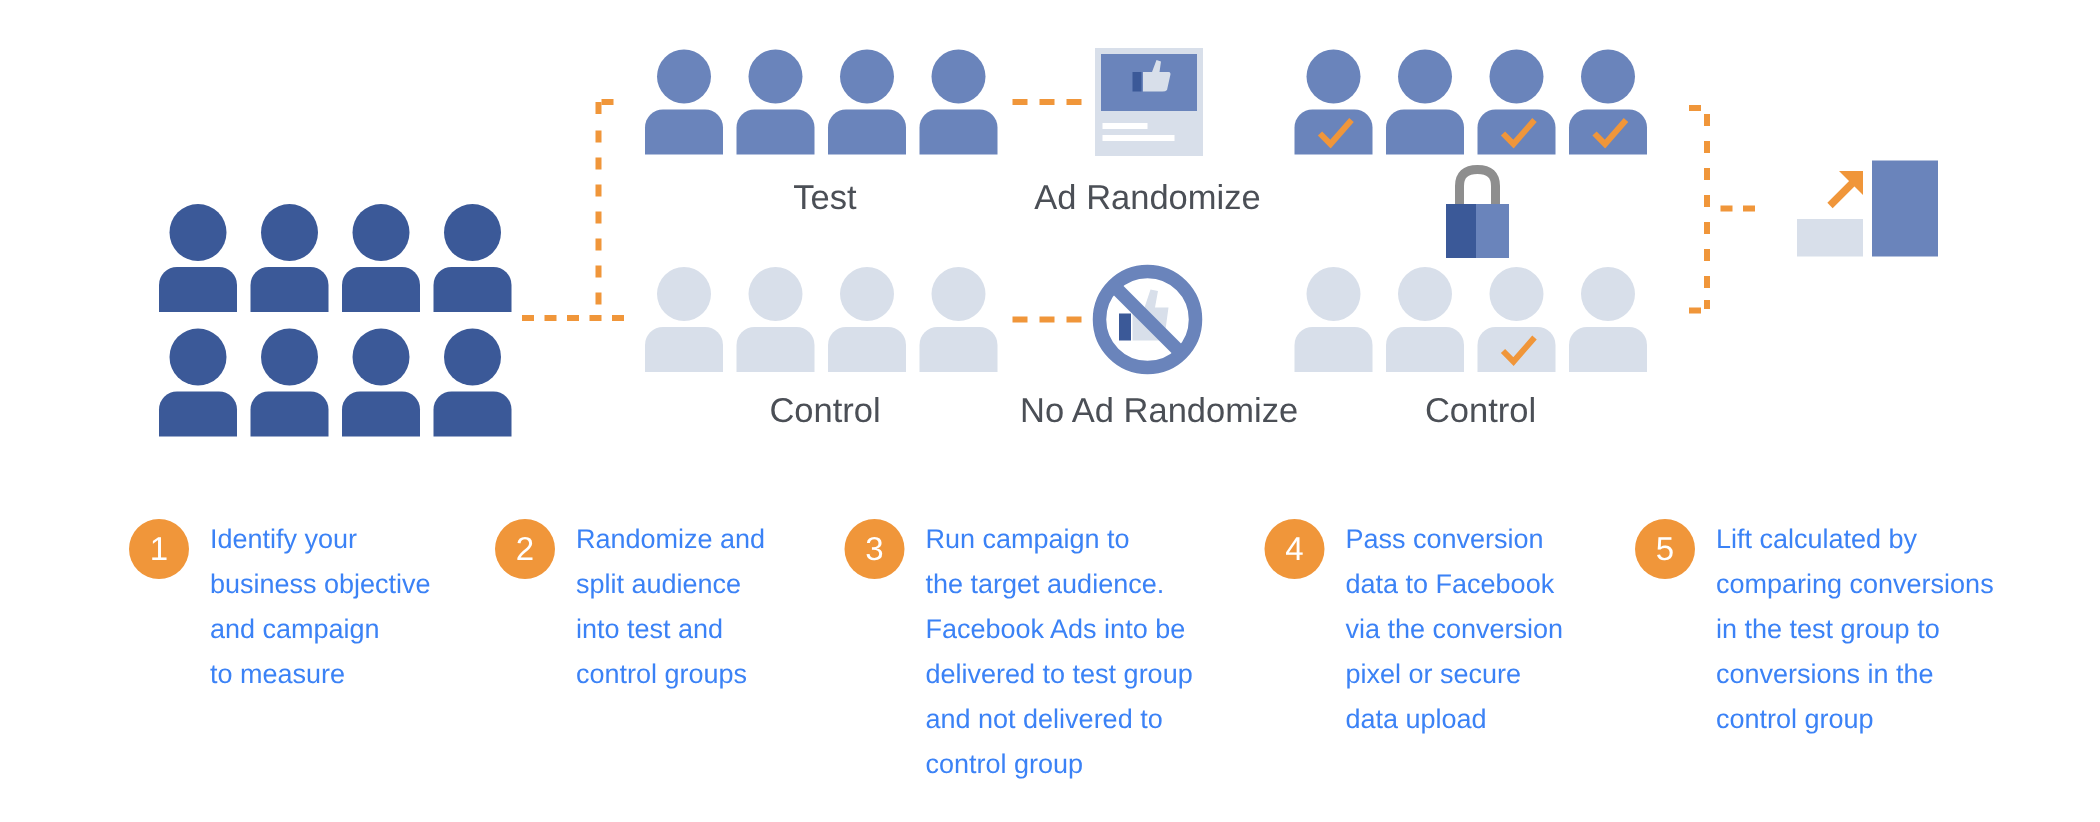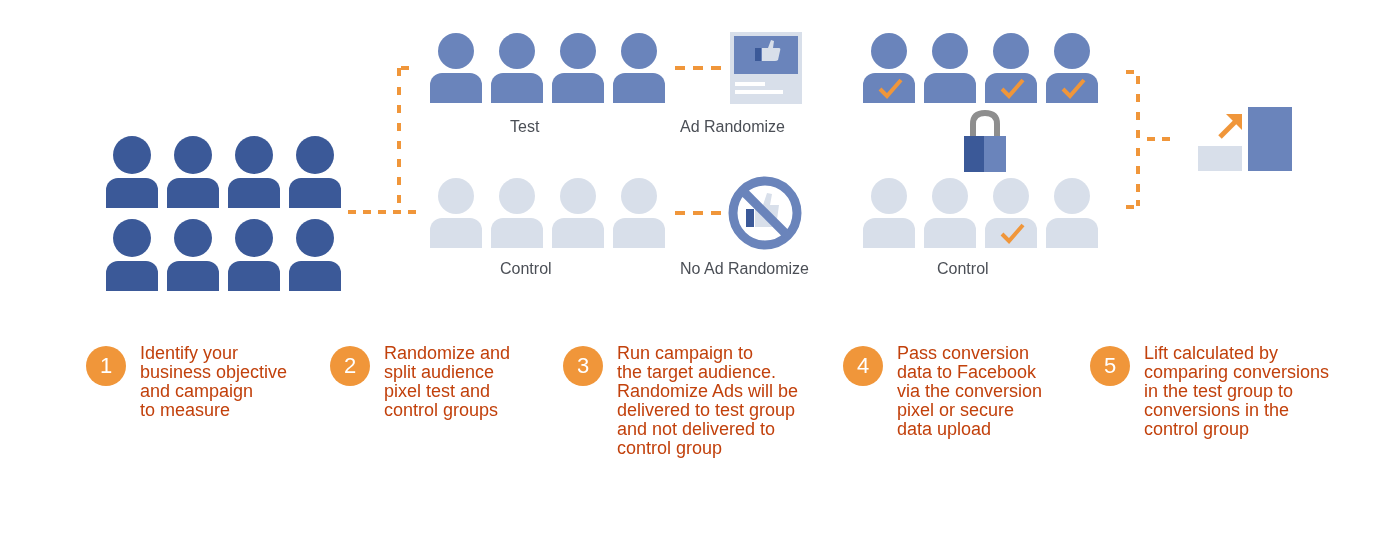--- a/index.html
+++ b/index.html
@@ -9,25 +9,25 @@
   .person { position: absolute; width: 52px; height: 70px; }
   .person .head { position: absolute; left: 8px; top: 0; width: 36px; height: 36px; border-radius: 50%; }
   .person .body { position: absolute; left: 0; top: 40px; width: 52px; height: 30px; border-radius: 12px 12px 0 0; }
   .person.big { width: 52px; height: 72px; }
   .person.big .head { left: 7px; width: 38px; height: 38px; }
   .person.big .body { top: 42px; height: 30px; }
   .c-dark .head, .c-dark .body { background: #3b5998; }
   .c-mid .head, .c-mid .body { background: #6a84bb; }
   .c-light .head, .c-light .body { background: #d8dfea; }
   .check { position: absolute; left: 14px; top: 44px; width: 26px; height: 22px; }
-  .label { position: absolute; font-size: 16px; color: #4b4f56; white-space: nowrap; text-align: left; }
+  .label { position: absolute; font-size: 23px; color: #4b4f56; white-space: nowrap; text-align: center; }
   .step { position: absolute; top: 344px; }
   .step .num { position: absolute; left: 0; top: 2px; width: 40px; height: 40px; border-radius: 50%;
                background: #f0963a; color: #fff; font-size: 22px; line-height: 40px; text-align: center; }
-  .step .txt { position: absolute; left: 54px; top: 0; font-size: 18px; line-height: 19px; color: #c2410c;
+  .step .txt { position: absolute; left: 54px; top: 0; font-size: 18px; line-height: 30px; color: #3b82f6;
                white-space: pre-line; width: 230px; }
   .dash { position: absolute; background: #f0963a; }
 </style>
 </head>
 <body>
 
 <div>
   <div class="person big c-dark" style="left:106px;top:136px">
       <div class="head"></div>
       <div class="body"></div>
@@ -237,28 +237,28 @@
   <div class="num">1</div>
   <div class="txt">Identify your
 business objective
 and campaign
 to measure</div>
 </div>
 <div class="step" style="left:330px">
   <div class="num">2</div>
   <div class="txt">Randomize and
 split audience
-pixel test and
+into test and
 control groups</div>
 </div>
 <div class="step" style="left:563px">
   <div class="num">3</div>
   <div class="txt">Run campaign to
 the target audience.
-Randomize Ads will be
+Facebook Ads into be
 delivered to test group
 and not delivered to
 control group</div>
 </div>
 <div class="step" style="left:843px">
   <div class="num">4</div>
   <div class="txt">Pass conversion
 data to Facebook
 via the conversion
 pixel or secure

